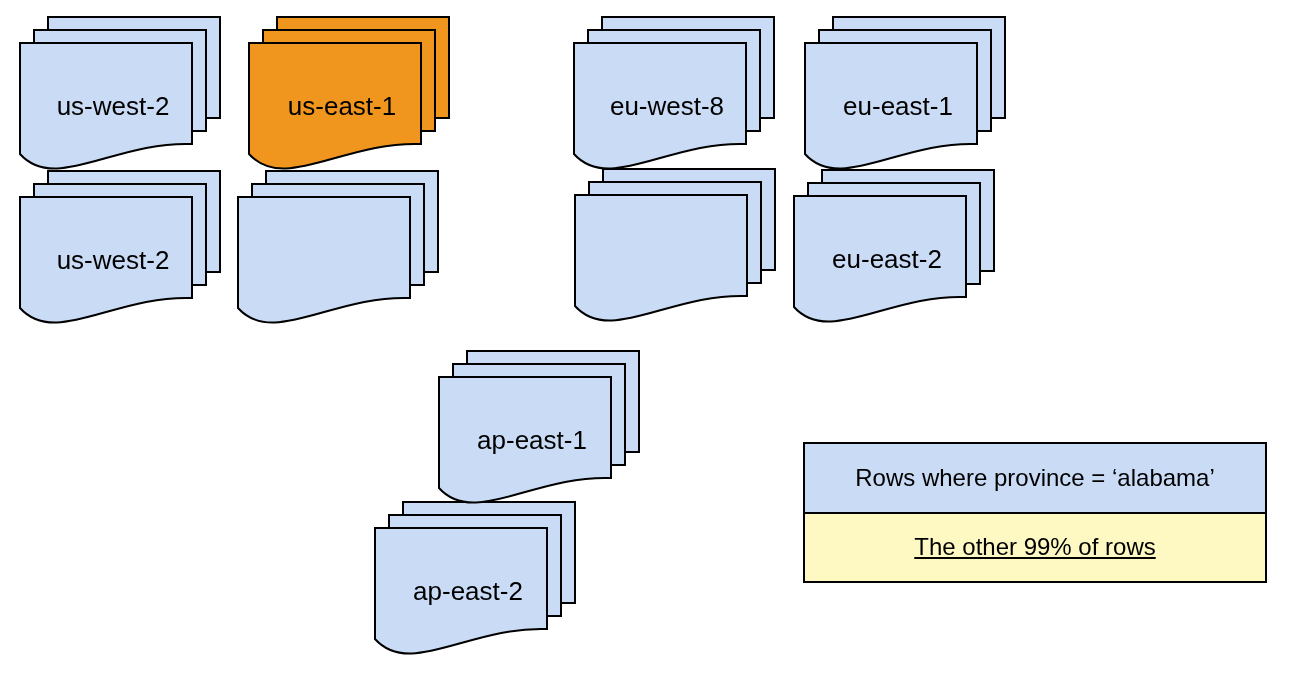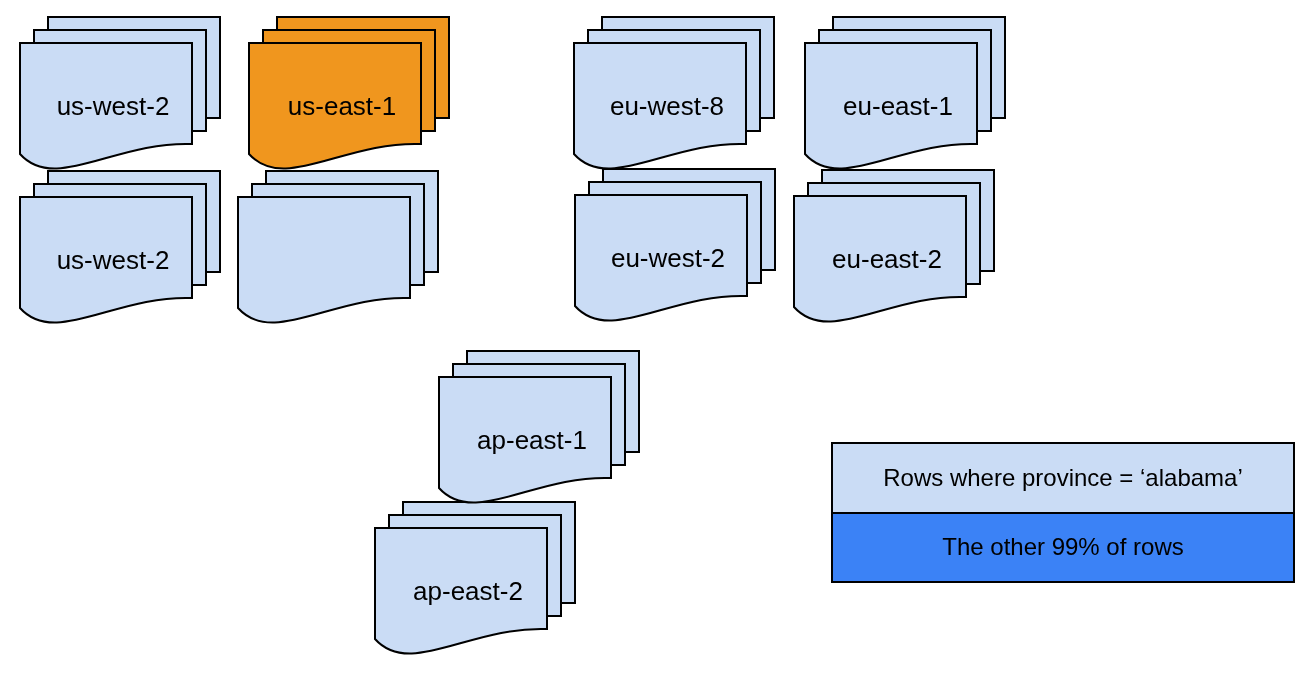--- a/index.html
+++ b/index.html
@@ -111,21 +111,20 @@
         <rect x="15" y="14" width="172" height="101" fill="#cadcf5" stroke="#000000" stroke-width="2"></rect>
         <path d="M 1 27 H 173 V 128 C 96 125 36 177 1 138 Z" fill="#cadcf5" stroke="#000000" stroke-width="2"></path>
       </svg>
     </div>
     <div class="stack" style="left: 574px; top: 168px; z-index: 1;">
       <svg width="202" height="155" viewBox="0 0 202 155">
         <rect x="29" y="1" width="172" height="101" fill="#cadcf5" stroke="#000000" stroke-width="2"></rect>
         <rect x="15" y="14" width="172" height="101" fill="#cadcf5" stroke="#000000" stroke-width="2"></rect>
         <path d="M 1 27 H 173 V 128 C 96 125 36 177 1 138 Z" fill="#cadcf5" stroke="#000000" stroke-width="2"></path>
       </svg>
-      <div class="stack-label">eu-west-2</div>
     </div>
     <div class="stack" style="left: 793px; top: 169px; z-index: 1;">
       <svg width="202" height="155" viewBox="0 0 202 155">
         <rect x="29" y="1" width="172" height="101" fill="#cadcf5" stroke="#000000" stroke-width="2"></rect>
         <rect x="15" y="14" width="172" height="101" fill="#cadcf5" stroke="#000000" stroke-width="2"></rect>
         <path d="M 1 27 H 173 V 128 C 96 125 36 177 1 138 Z" fill="#cadcf5" stroke="#000000" stroke-width="2"></path>
       </svg>
       <div class="stack-label">eu-east-2</div>
     </div>
     <div class="stack" style="left: 401px; top: 350px; z-index: 2; margin-left: 37px;">
@@ -139,20 +138,20 @@
     <div class="stack" style="left: 374px; top: 501px; z-index: 1;">
       <svg width="202" height="155" viewBox="0 0 202 155">
         <rect x="29" y="1" width="172" height="101" fill="#cadcf5" stroke="#000000" stroke-width="2"></rect>
         <rect x="15" y="14" width="172" height="101" fill="#cadcf5" stroke="#000000" stroke-width="2"></rect>
         <path d="M 1 27 H 173 V 128 C 96 125 36 177 1 138 Z" fill="#cadcf5" stroke="#000000" stroke-width="2"></path>
       </svg>
       <div class="stack-label">ap-east-2</div>
     </div>
   </div>
 
-<div class="legend" id="legend-box" style="left: 803px; top: 442px; width: 464px; height: 141px; margin-left: 28px;">
+<div class="legend" id="legend-box" style="left: 803px; top: 442px; width: 464px; height: 141px;">
   <div class="legend-row first" id="legend-row-0" style="background: rgb(202, 220, 245);">
     <span>Rows where province = ‘alabama’</span>
   </div>
-  <div class="legend-row" id="legend-row-1" style="background: #3b82f6;">
+  <div class="legend-row" id="legend-row-1" style="background: #fef9c3; text-decoration: underline;">
     <span>The other 99% of rows</span>
   </div>
 </div>
 
 </body></html>

